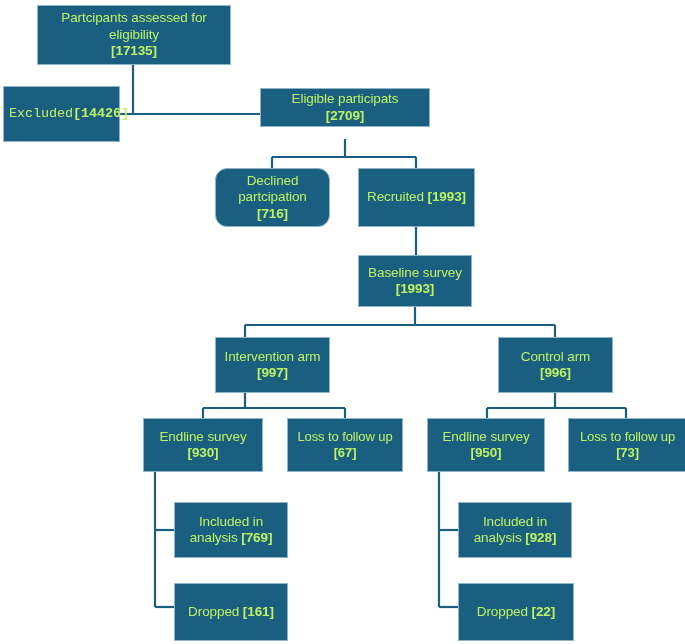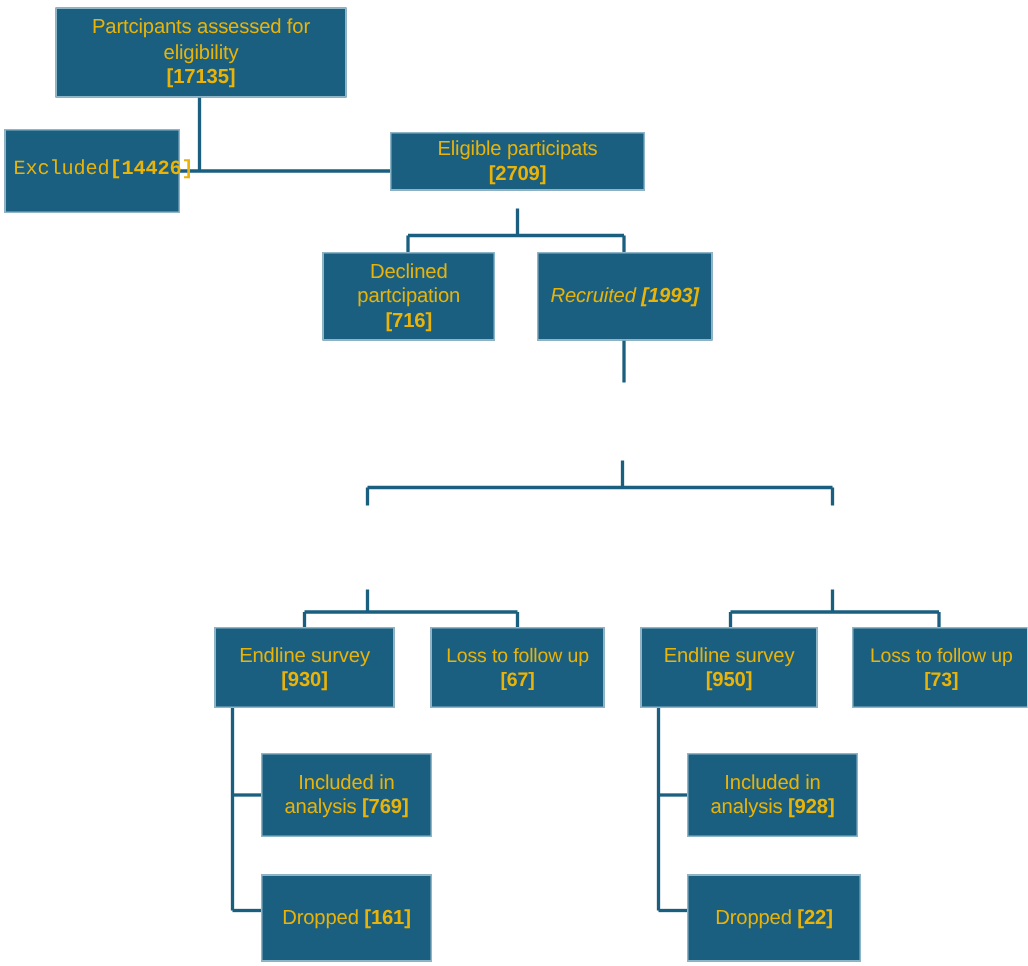--- a/index.html
+++ b/index.html
@@ -24,21 +24,21 @@
     top: 0;
     width: 685px;
     height: 644px;
     pointer-events: none;
   }
   .node {
     position: absolute;
     box-sizing: border-box;
     background: #1a5f7f;
     border: 1px solid #8fb6c8;
-    color: #eab308;
+    color: #bef264;
     display: flex;
     align-items: center;
     justify-content: center;
     text-align: center;
     line-height: 1.22;
     font-size: 13.5px;
     padding: 2px 5px;
     letter-spacing: -0.1px;
   }
   .node .txt {
@@ -114,36 +114,54 @@
     </span>
   </div>
 
   <div class="node" style="left:260px; top:88px; width:170px; height:39px;">
     <span class="txt">
       <span>Eligible participats</span><br>
       <b>[2709]</b>
     </span>
   </div>
 
-  <div class="node" style="left:215px; top:168px; width:115px; height:59px;">
+  <div class="node" style="left:215px; top:168px; width:115px; height:59px;border-radius:12px;">
     <span class="txt">
       <span>Declined</span><br>
       <span>partcipation</span><br>
       <b>[716]</b>
     </span>
   </div>
 
-  <div class="node" style="left:358px; top:168px; width:117px; height:59px;font-style:italic;">
+  <div class="node" style="left:358px; top:168px; width:117px; height:59px;">
     <span class="txt">
       <span>Recruited </span><b>[1993]</b>
     </span>
   </div>
 
-
-
+  <div class="node" style="left:358px; top:255px; width:114px; height:52px;">
+    <span class="txt">
+      <span>Baseline survey</span><br>
+      <b>[1993]</b>
+    </span>
+  </div>
+
+  <div class="node" style="left:215px; top:337px; width:115px; height:56px;">
+    <span class="txt">
+      <span>Intervention arm</span><br>
+      <b>[997]</b>
+    </span>
+  </div>
+
+  <div class="node" style="left:498px; top:337px; width:115px; height:56px;">
+    <span class="txt">
+      <span>Control arm</span><br>
+      <b>[996]</b>
+    </span>
+  </div>
 
   <div class="node" style="left:143px; top:418px; width:120px; height:54px;">
     <span class="txt">
       <span>Endline survey</span><br>
       <b>[930]</b>
     </span>
   </div>
 
   <div class="node small" style="left:287px; top:418px; width:116px; height:54px;">
     <span class="txt">

